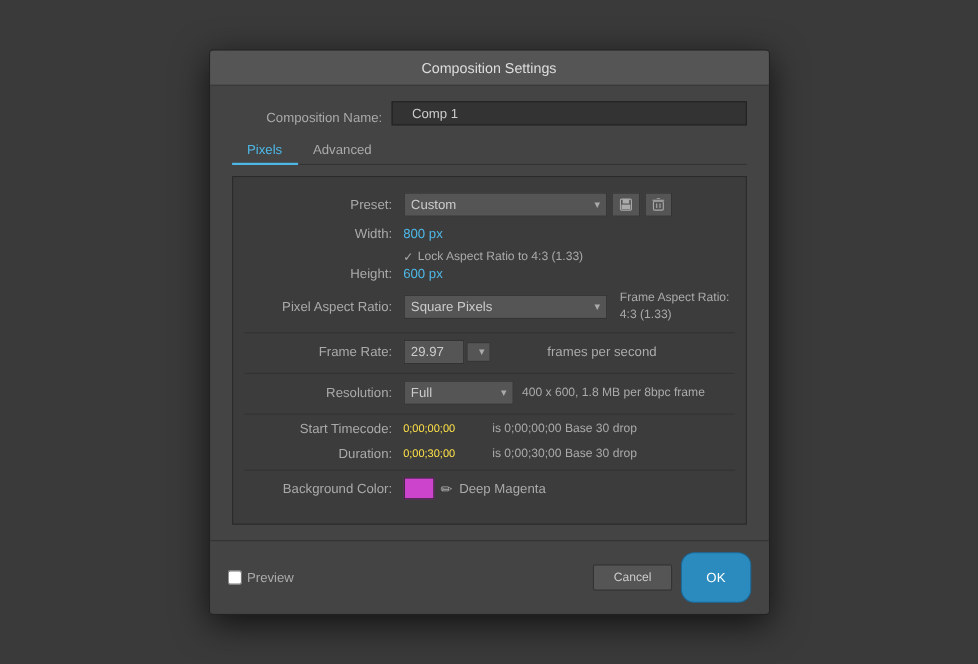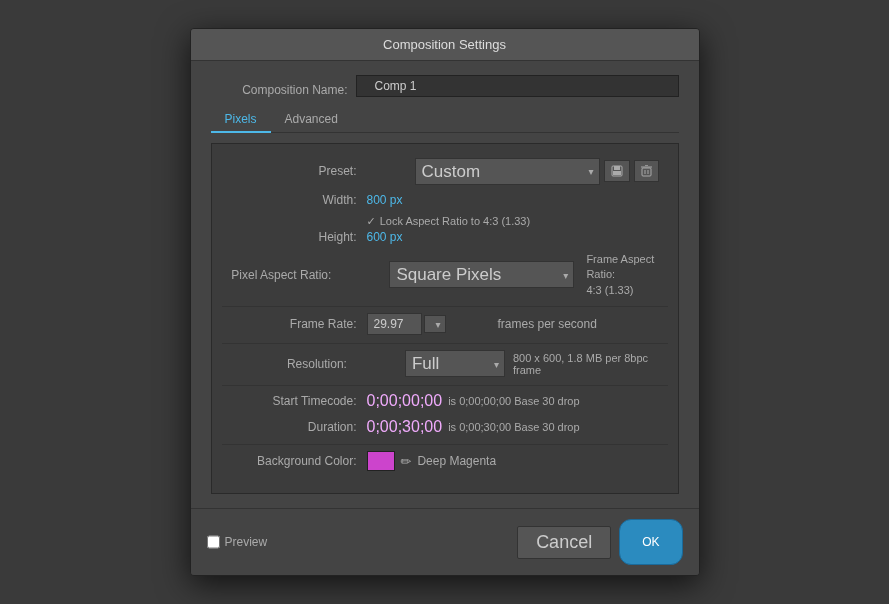--- a/index.html
+++ b/index.html
@@ -112,26 +112,25 @@
       display: flex;
       align-items: center;
     }
 
     .preset-select {
       width: 185px;
       background: #555;
       border: 1px solid #333;
       color: #ccc;
       padding: 3px 6px;
-      font-size: 17px;
+      font-size: 12px;
       appearance: none;
       -webkit-appearance: none;
       cursor: pointer;
       outline: none;
-      margin-left: 48px;
     }
 
     .icon-btn {
       background: #555;
       border: 1px solid #333;
       color: #aaa;
       padding: 2px 6px;
       margin-left: 4px;
       cursor: pointer;
       font-size: 12px;
@@ -218,22 +217,22 @@
       font-size: 11px;
       margin-left: 8px;
     }
 
     .timecode-row {
       display: flex;
       align-items: center;
     }
 
     .timecode-value {
-      color: #f0abfc;
-      font-size: 16px;
+      color: #fde047;
+      font-size: 10px;
       min-width: 75px;
     }
 
     .timecode-info {
       color: #aaa;
       font-size: 11px;
       margin-left: 6px;
     }
 
     .bg-color-row {
@@ -283,21 +282,21 @@
 
     .footer-spacer {
       flex: 1;
     }
 
     .btn-cancel {
       background: #555;
       border: 1px solid #333;
       color: #ccc;
       padding: 5px 18px;
-      font-size: 18px;
+      font-size: 11px;
       cursor: pointer;
       margin-right: 8px;
       border-radius: 2px;
     }
 
     .btn-ok {
       background: #2b8bbf;
       border: 1px solid #1a6a9a;
       color: #fff;
       padding: 15px 22px;
@@ -455,21 +454,21 @@
         <span class="form-label">Resolution:</span>
         <div class="select-arrow-wrap">
           <select class="preset-select" style="width:100px">
             <option>Full</option>
             <option>Half</option>
             <option>Third</option>
             <option>Quarter</option>
             <option>Custom</option>
           </select>
         </div>
-        <span class="resolution-info">800 x 600, 1.8 MB per 8bpc frame</span>
+        <span class="resolution-info">400 x 600, 1.8 MB per 8bpc frame</span>
       </div>
 
       <hr class="divider-row">
 
       <div class="form-row timecode-row">
         <span class="form-label">Start Timecode:</span>
         <span class="timecode-value">0;00;00;00</span>
         <span class="timecode-info">is 0;00;00;00  Base 30  drop</span>
       </div>
 

